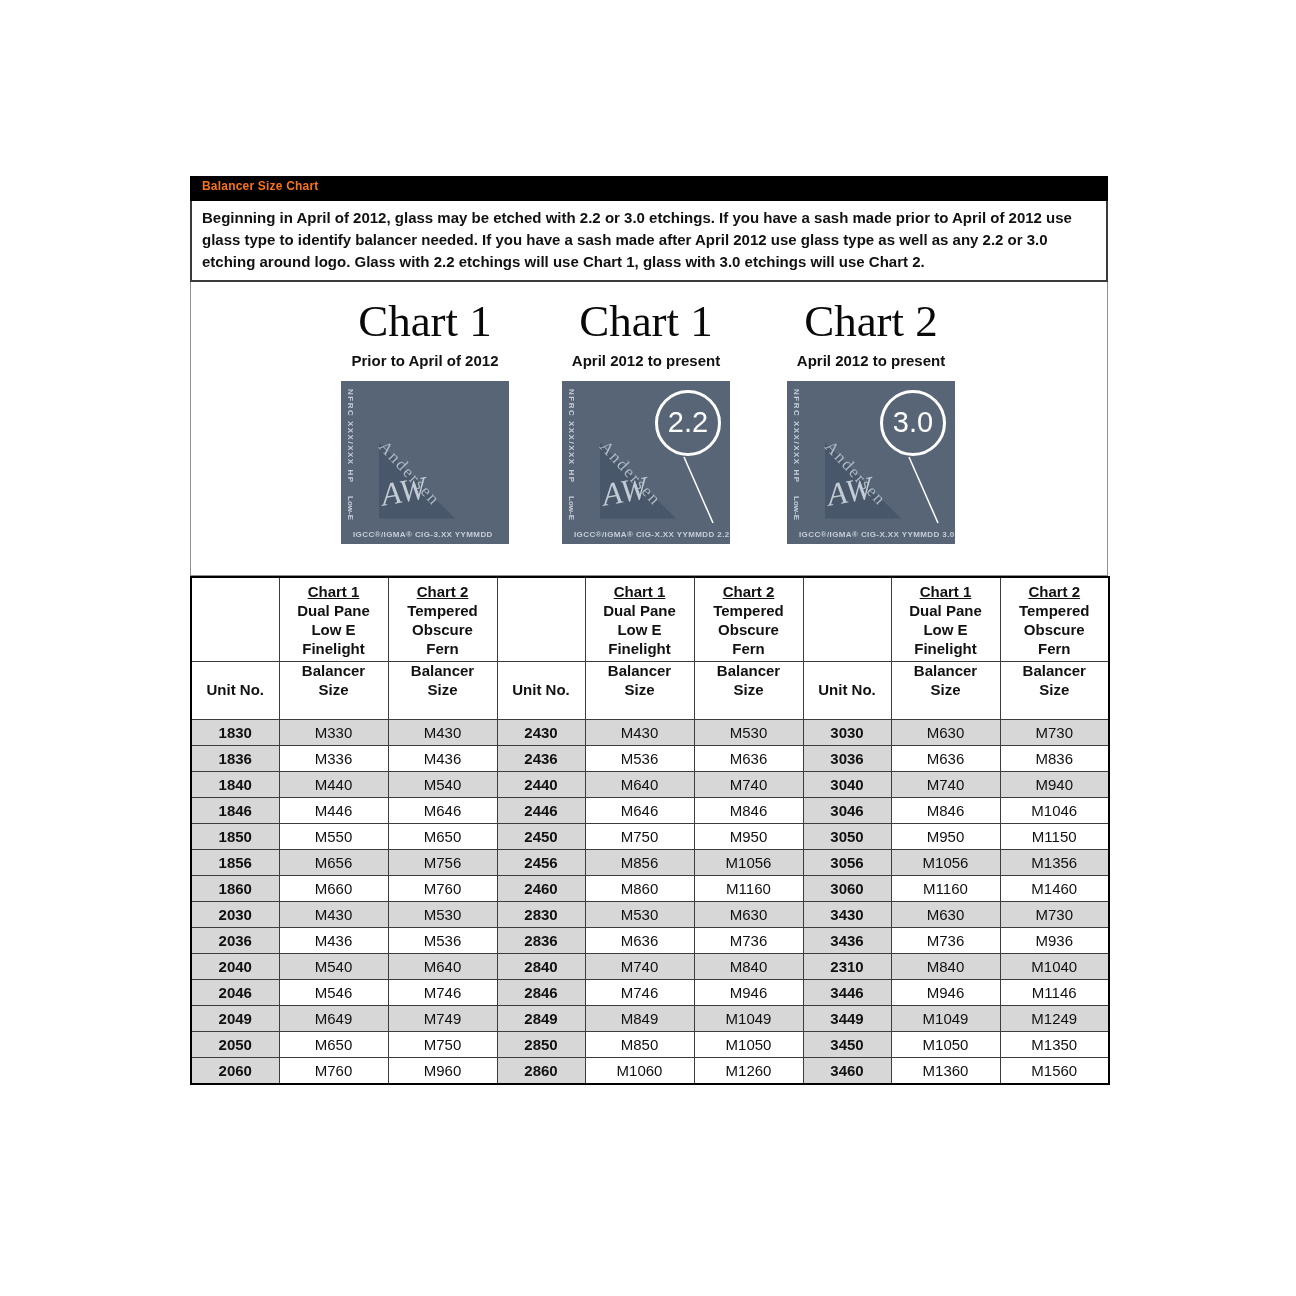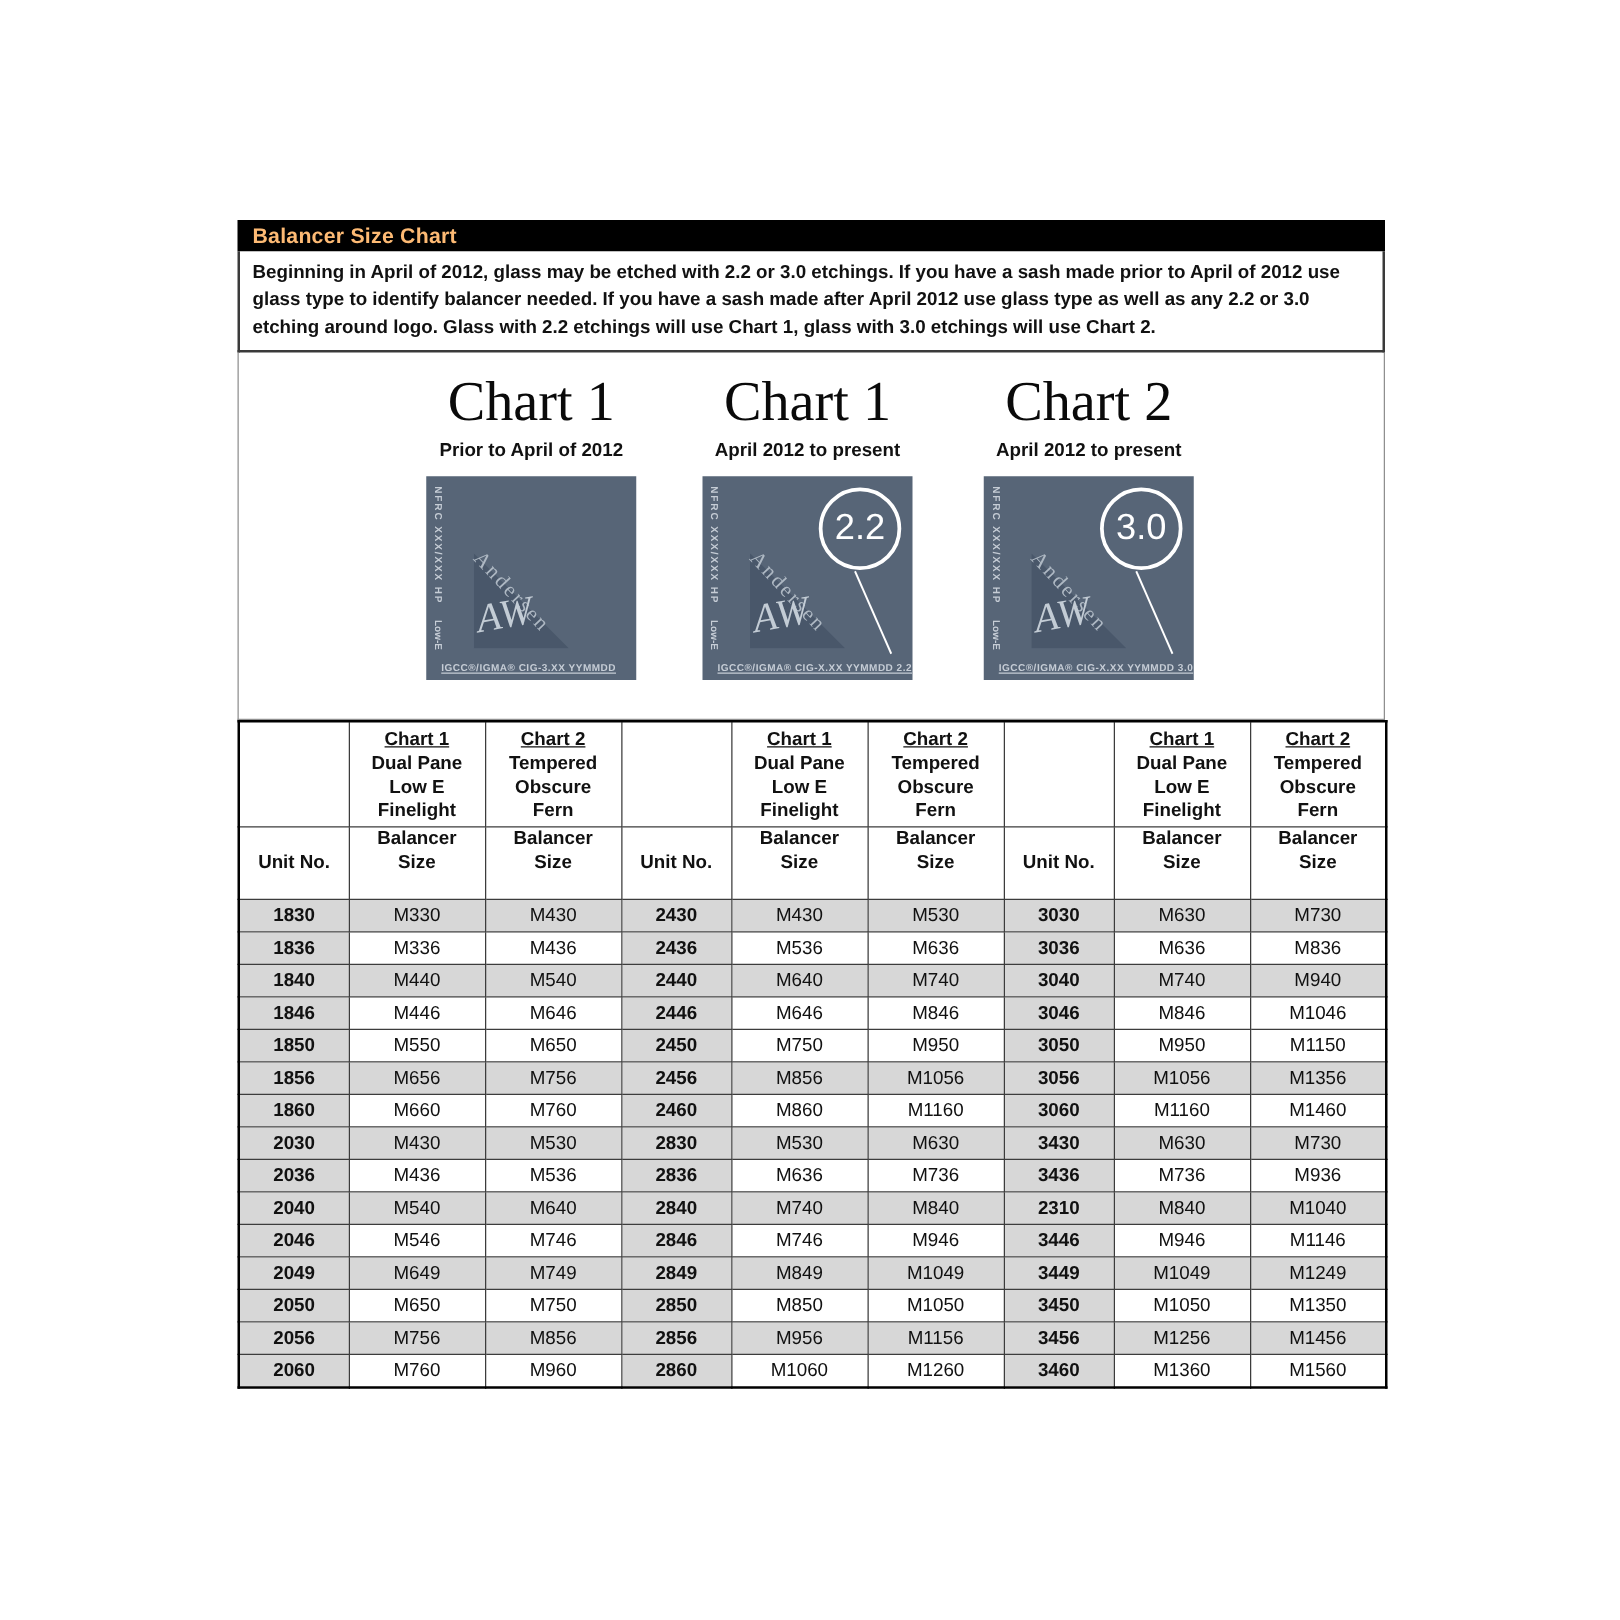--- a/index.html
+++ b/index.html
@@ -5,22 +5,22 @@
   * { margin:0; padding:0; box-sizing:border-box; }
   html,body { background:#ffffff; }
   body {
     width:1296px; height:1296px; position:relative;
     font-family:"Liberation Sans", sans-serif; color:#111;
   }
   .page { position:absolute; left:190px; top:176px; width:918px; }
 
   
   .title-bar {
-    background:#000; color:#fdba74; height:25px;
-    font-size:17px; font-weight:bold; letter-spacing:0.2px;
+    background:#000; color:#f97316; height:25px;
+    font-size:12px; font-weight:bold; letter-spacing:0.2px;
     padding:3px 0 0 12px;
   }
 
   
   .intro-box {
     border:2px solid #3a3a3a; border-top:none;
     padding:6px 10px 8px 10px;
     font-size:15px; font-weight:bold; line-height:1.45;
   }
 
@@ -66,21 +66,21 @@
     font-size:17px; letter-spacing:2px; color:#aeb8c3;
   }
   .etch .aw {
     position:absolute; left:40px; top:92px;
     font-family:"Liberation Serif", serif; font-style:italic;
     font-size:32px; color:#c3ccd5; transform:rotate(-10deg);
   }
   .etch .caption {
     position:absolute; left:12px; bottom:5px;
     font-size:8px; font-weight:bold; color:#c6cdd6;
-    letter-spacing:0.4px; white-space:nowrap;text-decoration:underline;
+    letter-spacing:0.4px; white-space:nowrap;
   }
   .etch .circle {
     position:absolute; right:9px; top:9px; width:66px; height:66px;
     border:3px solid #fff; border-radius:50%;
     display:flex; align-items:center; justify-content:center;
     font-size:29px; font-weight:normal; color:#fff;
   }
   .etch svg.pointer { position:absolute; left:0; top:0; }
 
   
@@ -384,31 +384,20 @@
           <td>M650</td>
           <td>M750</td>
           <td class="unit">2850</td>
           <td>M850</td>
           <td>M1050</td>
           <td class="unit">3450</td>
           <td>M1050</td>
           <td>M1350</td>
         </tr>
         <tr>
-          <td class="unit">2056</td>
-          <td class="shade">M756</td>
-          <td class="shade">M856</td>
-          <td class="unit">2856</td>
-          <td class="shade">M956</td>
-          <td class="shade">M1156</td>
-          <td class="unit">3456</td>
-          <td class="shade">M1256</td>
-          <td class="shade">M1456</td>
-        </tr>
-        <tr>
           <td class="unit">2060</td>
           <td>M760</td>
           <td>M960</td>
           <td class="unit">2860</td>
           <td>M1060</td>
           <td>M1260</td>
           <td class="unit">3460</td>
           <td>M1360</td>
           <td>M1560</td>
         </tr>

